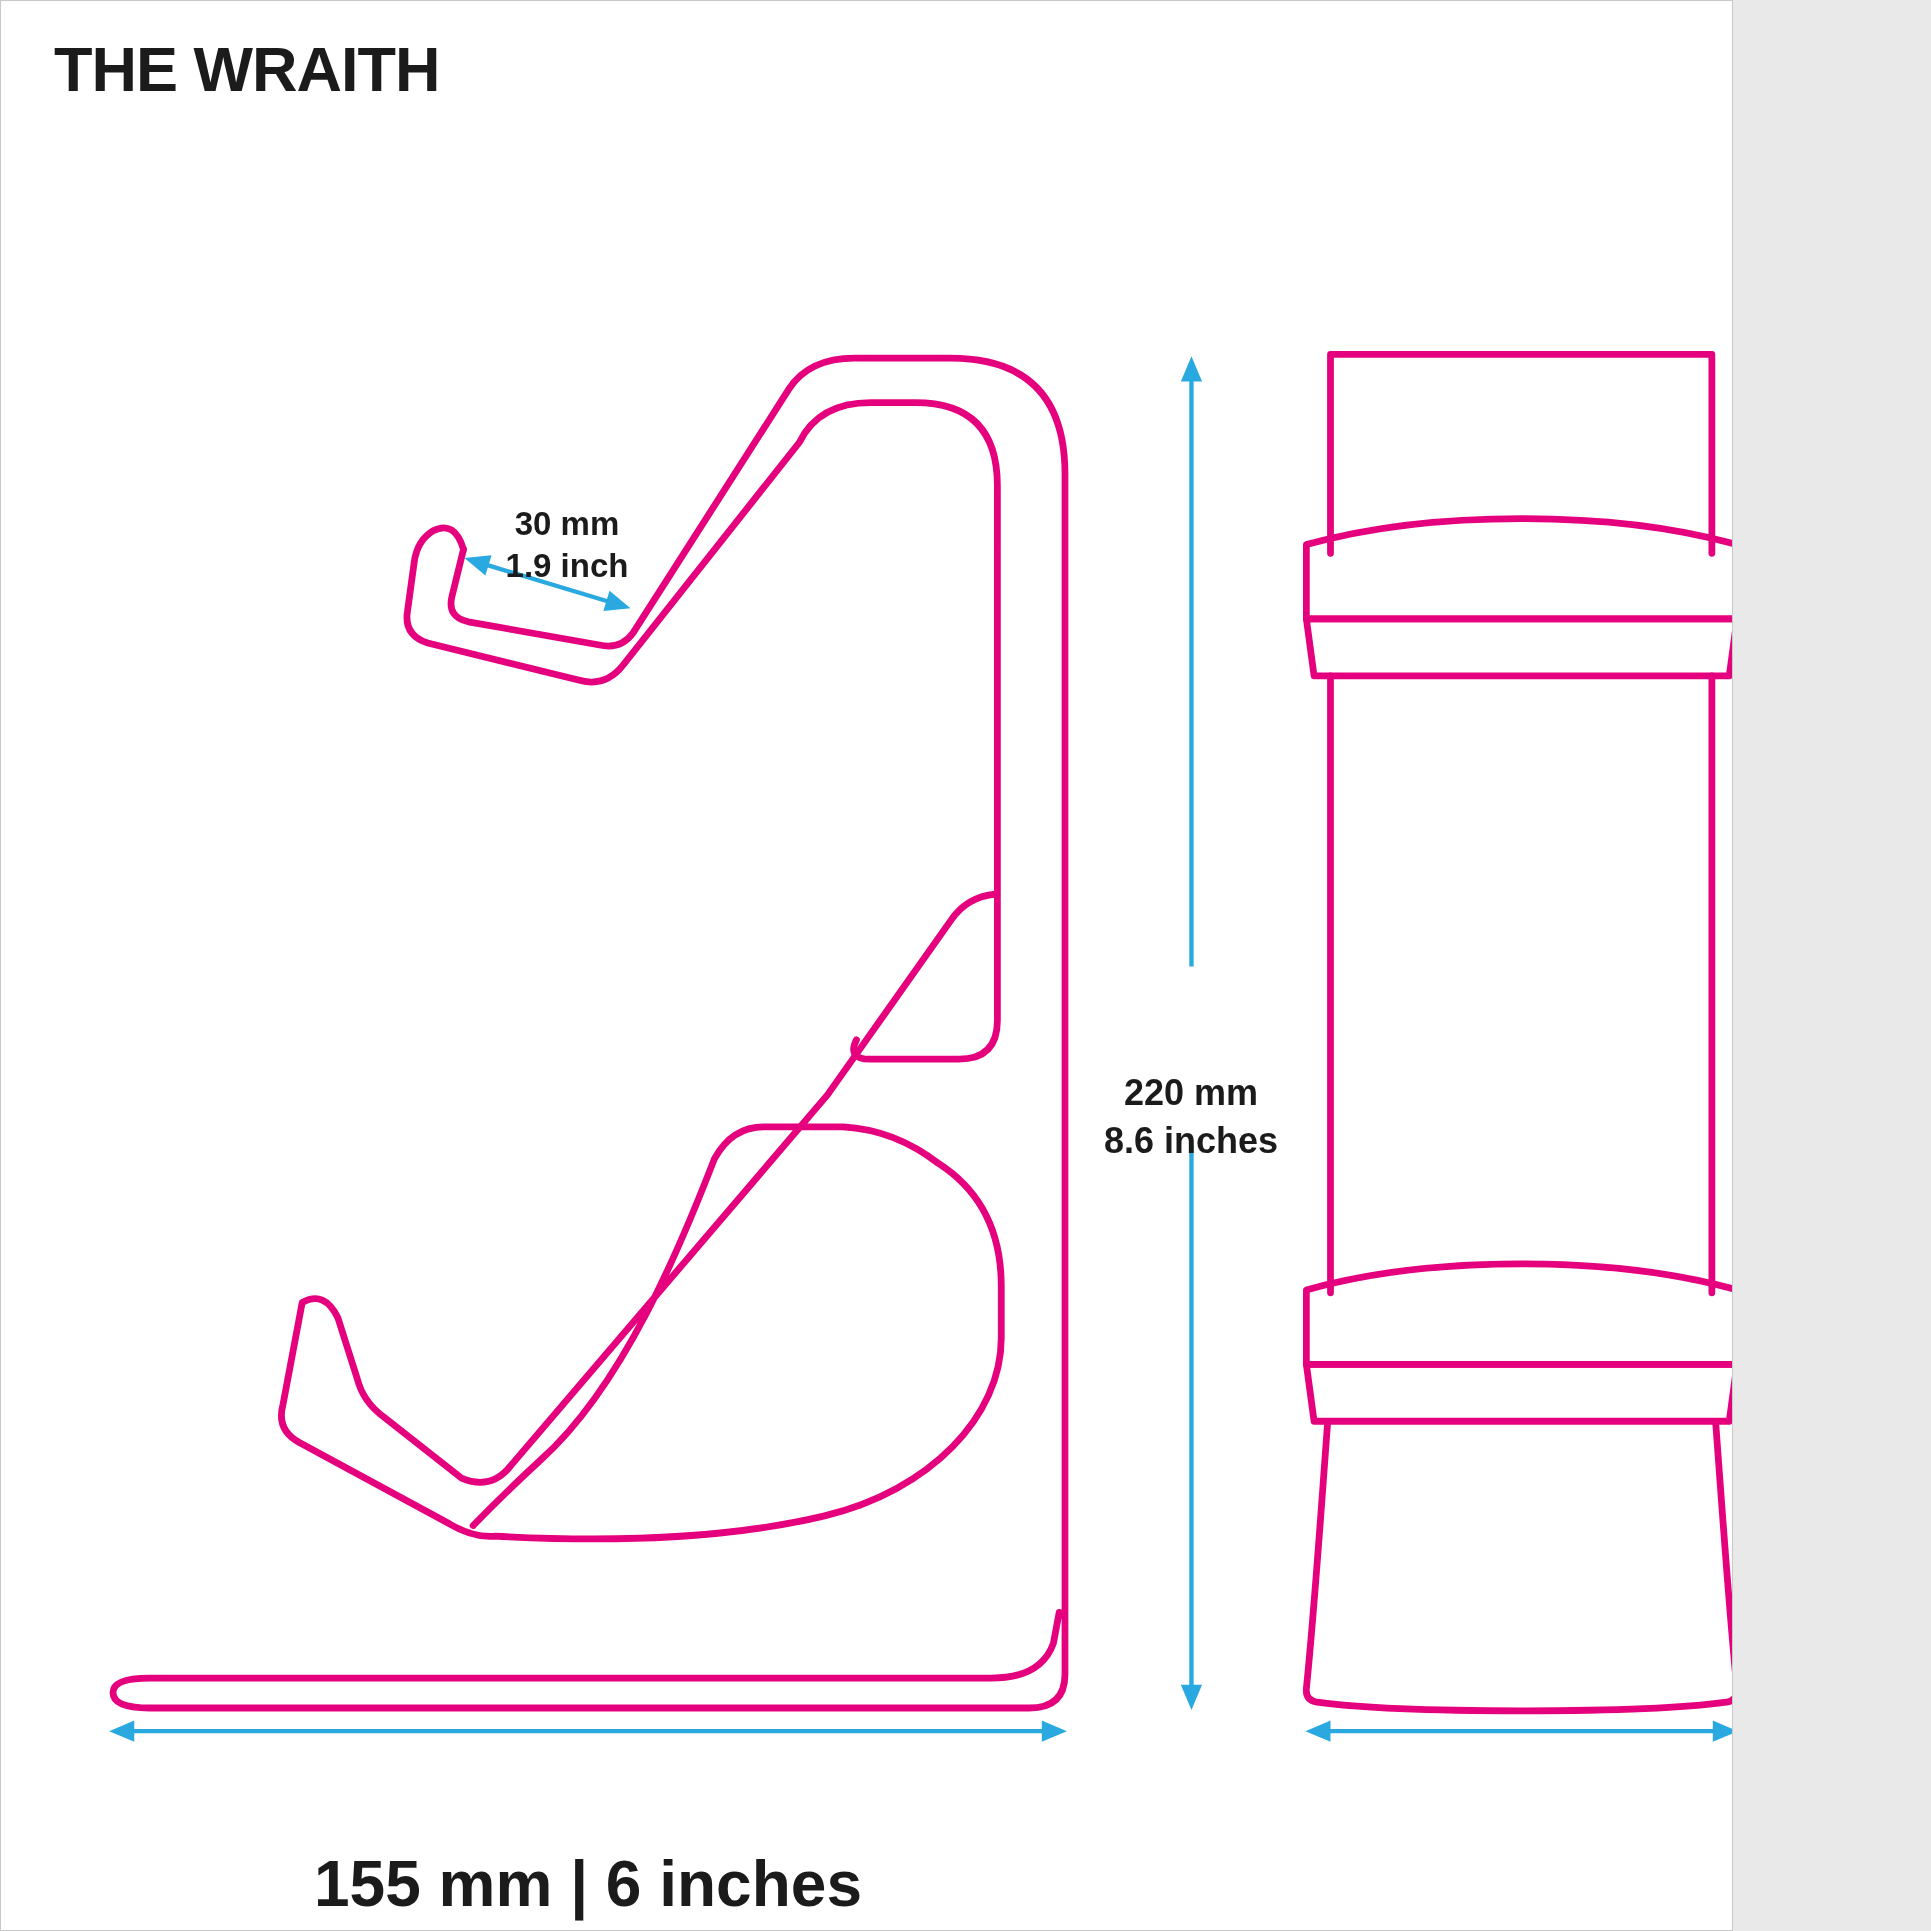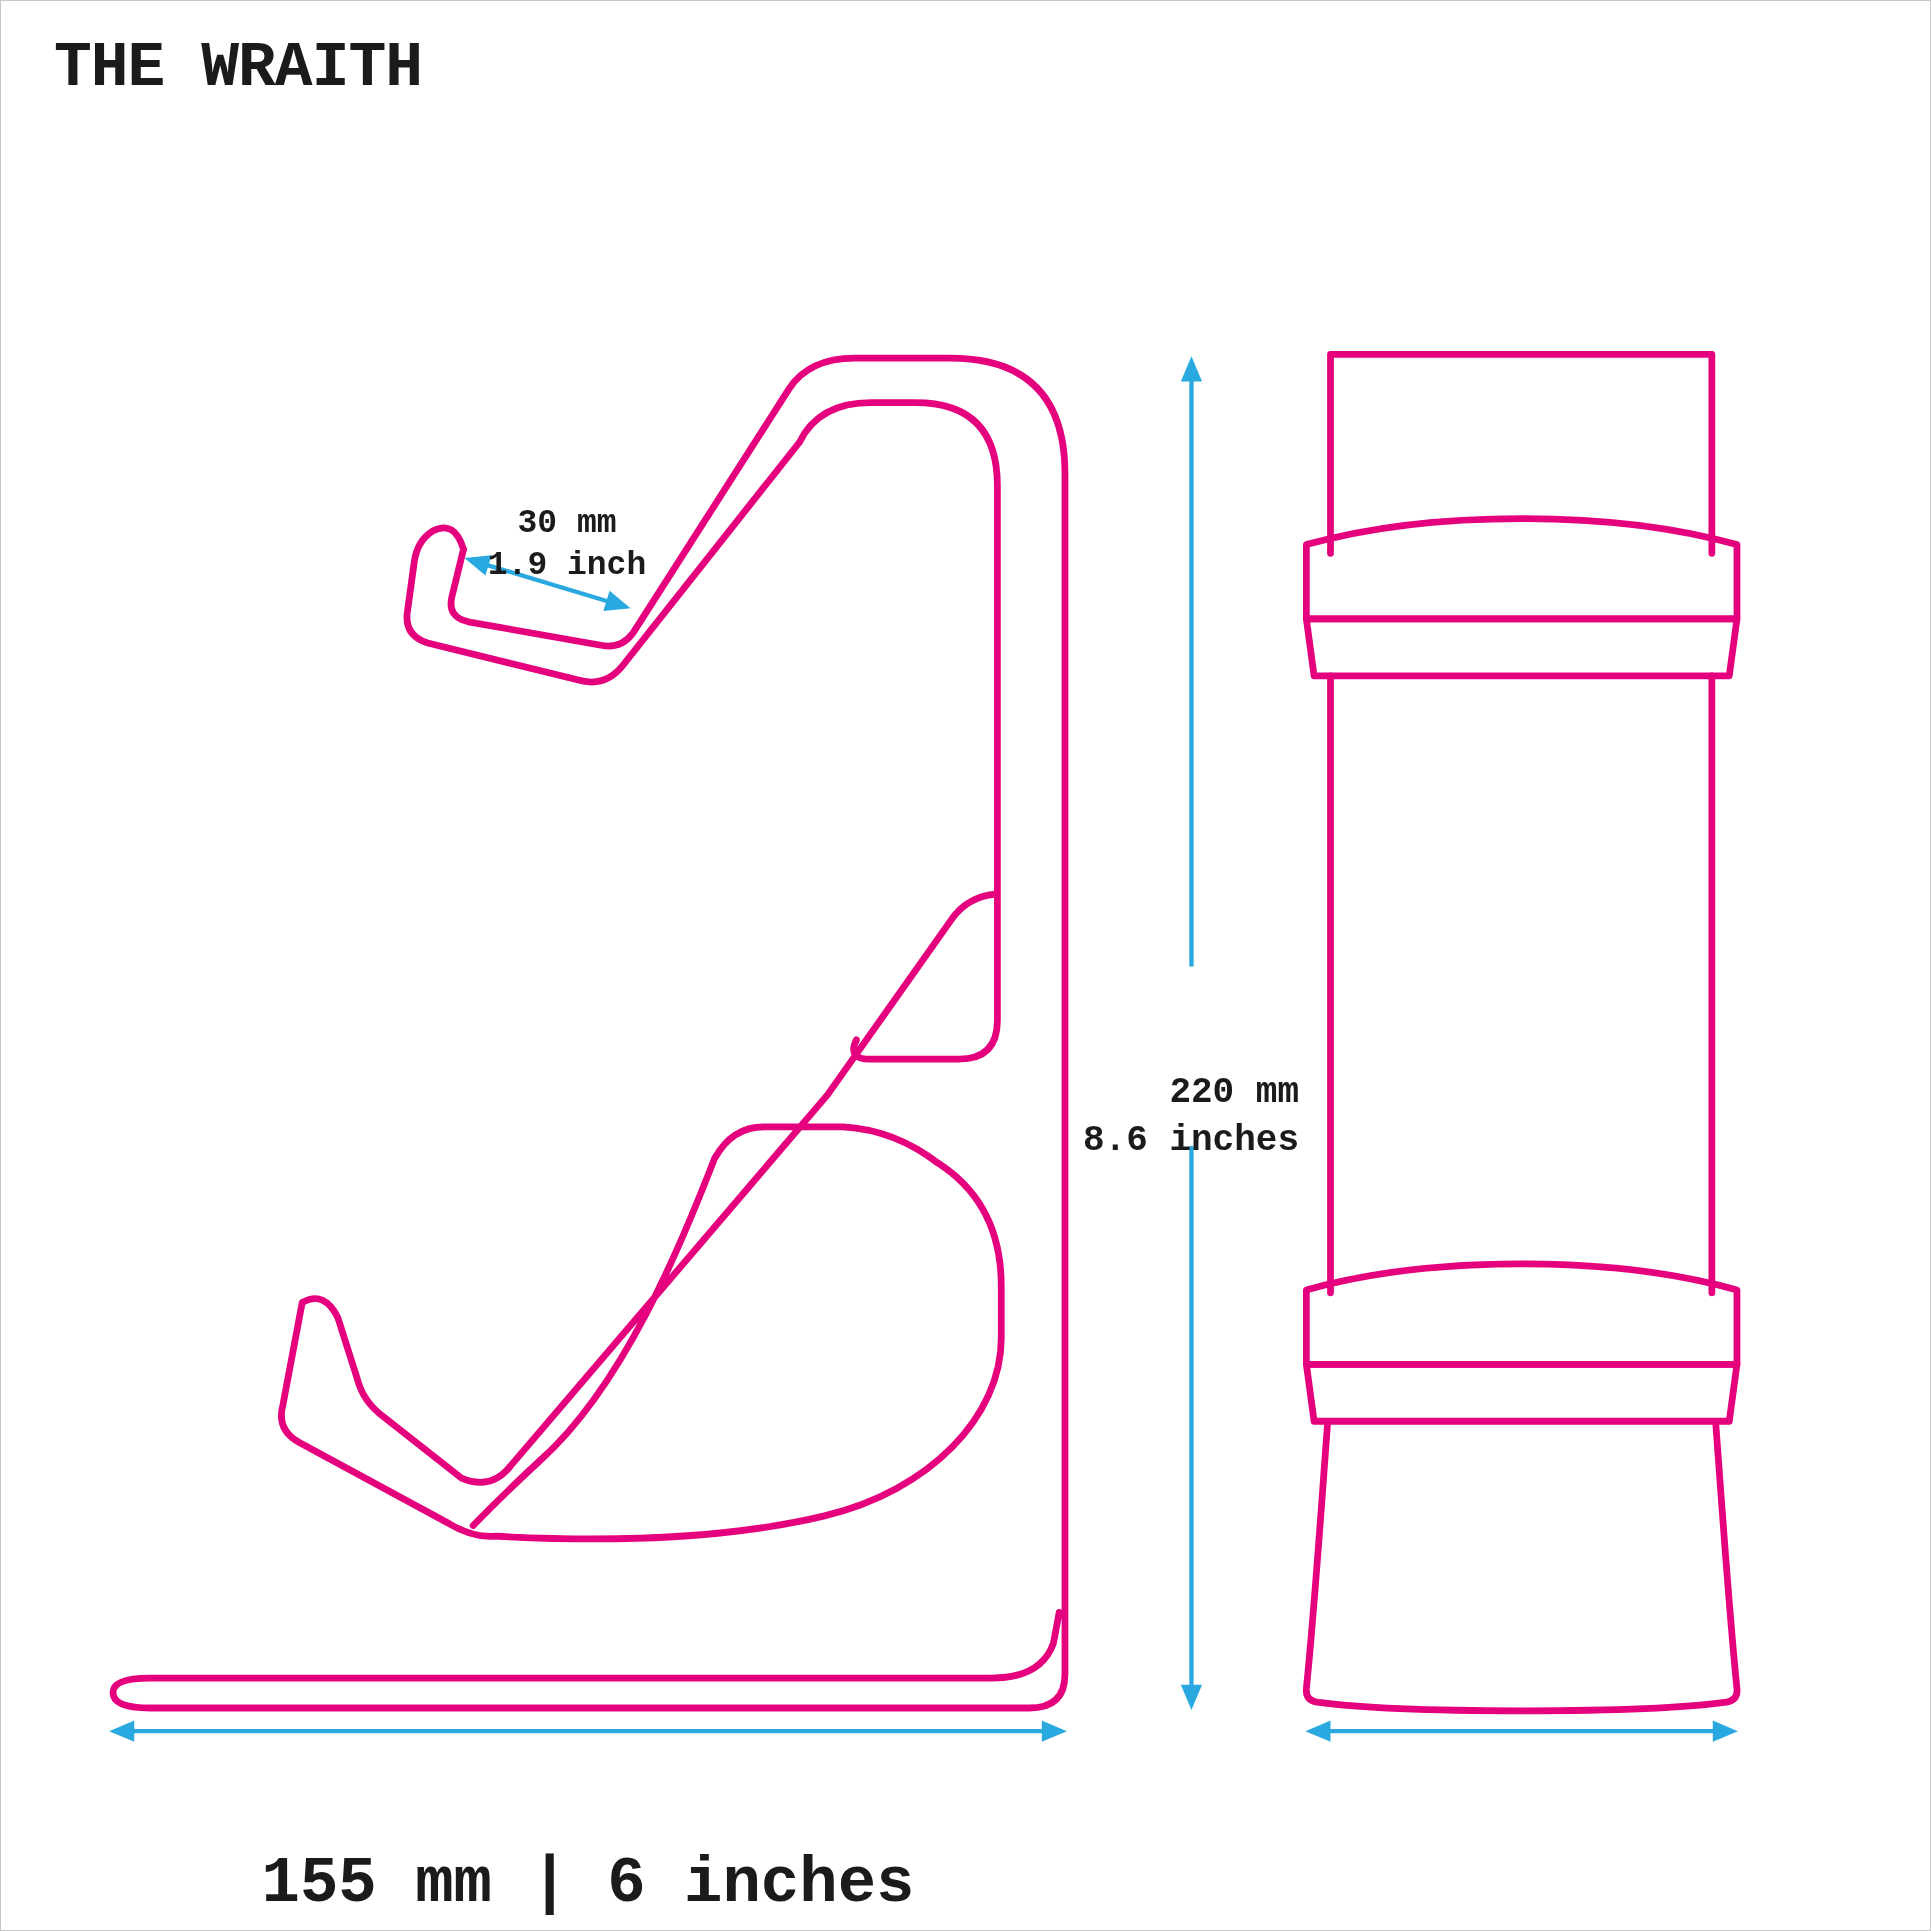--- a/index.html
+++ b/index.html
@@ -5,46 +5,46 @@
   html,body{margin:0;padding:0;background:#e9e9e9;}
   :root{
     --outline:#e5007e;
     --dimension:#29a9e0;
     --text:#1b1b1b;
     --page-border:#c8c8c8;
     --bg:#ffffff;
   }
   #page{
     position:relative;
-    width:1931px;height:1931px;
+    width:1733px;height:1931px;
     background:var(--bg);
     box-sizing:border-box;
     border:1.9px solid var(--page-border);
-    font-family:Liberation Mono, monospace;
+    font-family:Liberation Sans, sans-serif;
     overflow:hidden;
   }
   #drawing{position:absolute;left:0;top:0;width:1931px;height:1931px;}
   .outline-stroke{fill:none;stroke:var(--outline);stroke-width:7;stroke-linecap:round;stroke-linejoin:round;}
   .dim-stroke{fill:none;stroke:var(--dimension);stroke-width:4.5;stroke-linecap:butt;}
   .dim-head{fill:var(--dimension);stroke:none;}
   .txt{position:absolute;color:var(--text);white-space:nowrap;}
   #title{
     left:53px;top:33px;
     font-size:63px;line-height:70px;font-weight:800;letter-spacing:-1px;
   }
   #subtitle{
     left:53px;top:102px;
     font-size:55px;line-height:60px;font-weight:400;letter-spacing:0.5px;
   }
   .dim-label{
     transform:translateX(-50%);
     text-align:center;font-weight:700;margin-top:48px;
   }
   #label-hook-depth{left:566px;top:454px;font-size:33px;line-height:42px;}
-  #label-height{left:1190px;top:1020px;font-size:36px;line-height:48px;text-align:right;}
+  #label-height{left:1190px;top:1020px;font-size:36px;line-height:48px;}
   #label-base-depth{left:587px;top:1807px;font-size:64px;line-height:56px;}
   #label-stand-width{left:1521px;top:1807px;font-size:52px;line-height:56px;}
 </style>
 </head>
 <body>
 
 <div id="page">
 
   <svg id="drawing" viewBox="0 0 2000 2000" aria-hidden="true">
 

